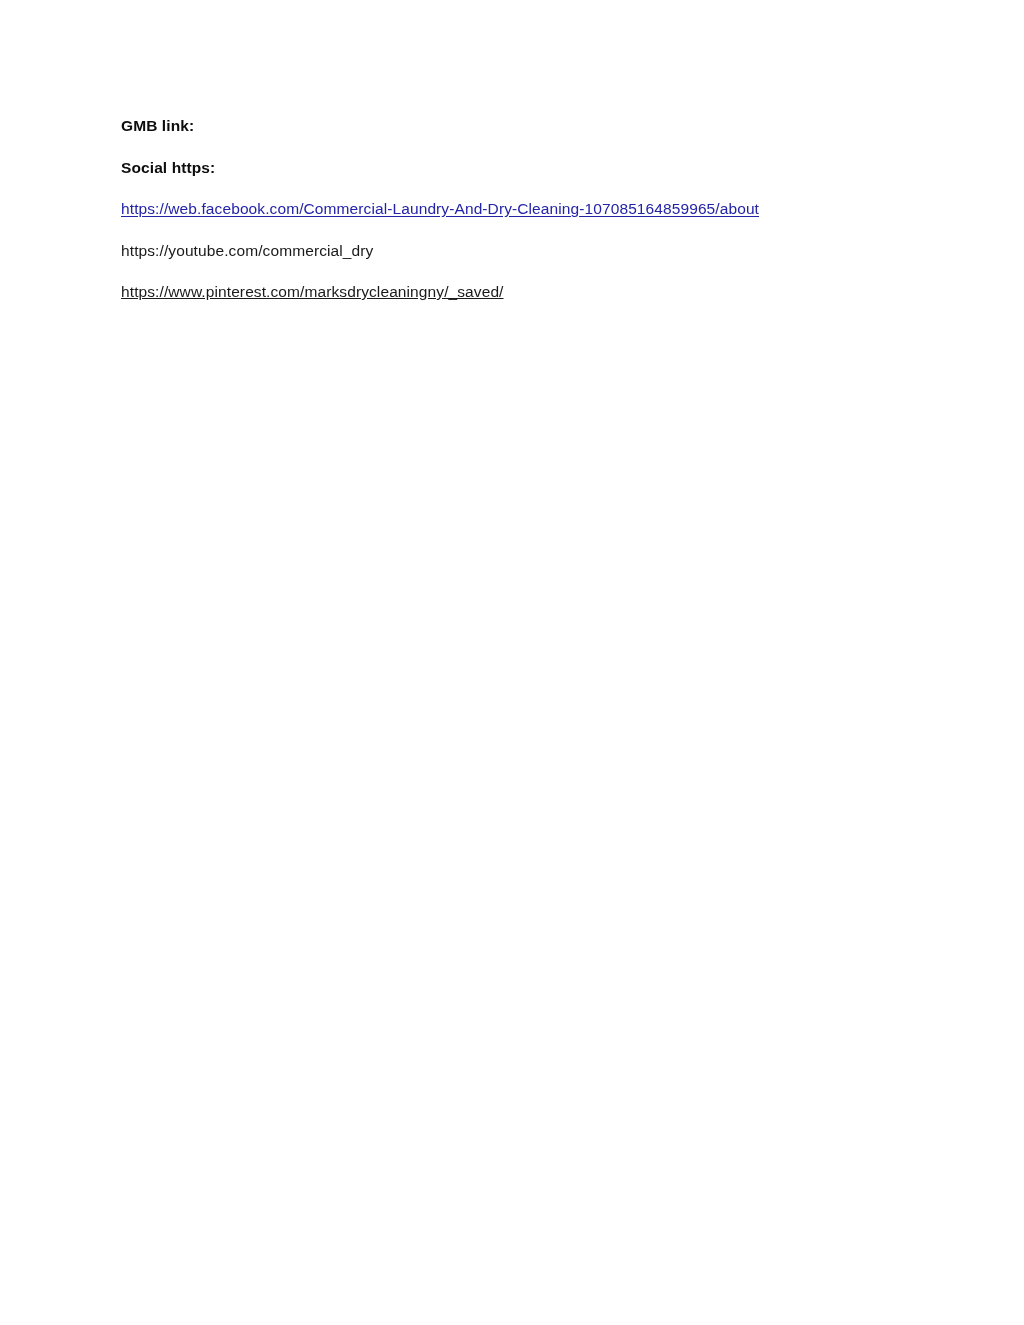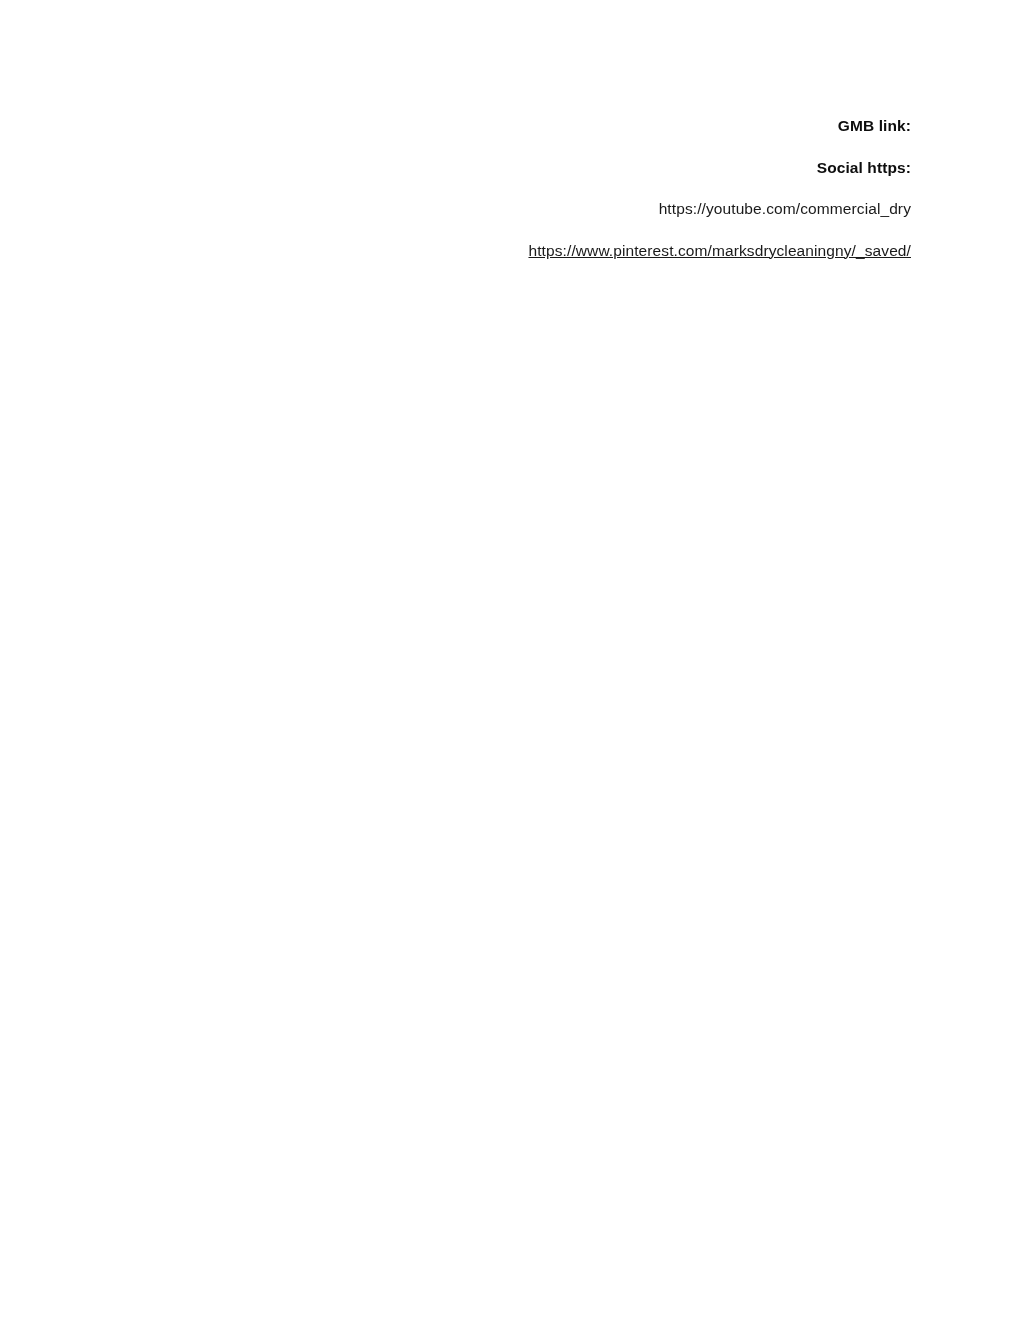--- a/index.html
+++ b/index.html
@@ -12,21 +12,20 @@
     background: #ffffff;
     font-family: "Liberation Sans", sans-serif;
     -webkit-font-smoothing: antialiased;
   }
   .page {
     position: relative;
     width: 920px;
     height: 1325px;
     background: #ffffff;
     box-sizing: border-box;
-    text-align: right;
   }
   .content {
     position: absolute;
     left: 121px;
     top: 118px;
     width: 790px;
   }
   .para {
     font-size: 15.5px;
     line-height: 1.0;
@@ -58,20 +57,21 @@
 <body>
 
 <div class="page">
   <div class="content">
 
     <p class="para heading">GMB link:</p>
 
 
     <p class="para heading">Social https:</p>
 
+    <p class="para"><span class="link">https://web.facebook.com/Commercial-Laundry-And-Dry-Cleaning-107085164859965/about</span></p>
 
 
     <p class="para"><span class="plain">https://youtube.com/commercial_dry</span></p>
 
     <p class="para"><span class="plain">https://www.pinterest.com/marksdrycleaningny/_saved/</span></p>
 
   </div>
 </div>
 
 </body></html>

